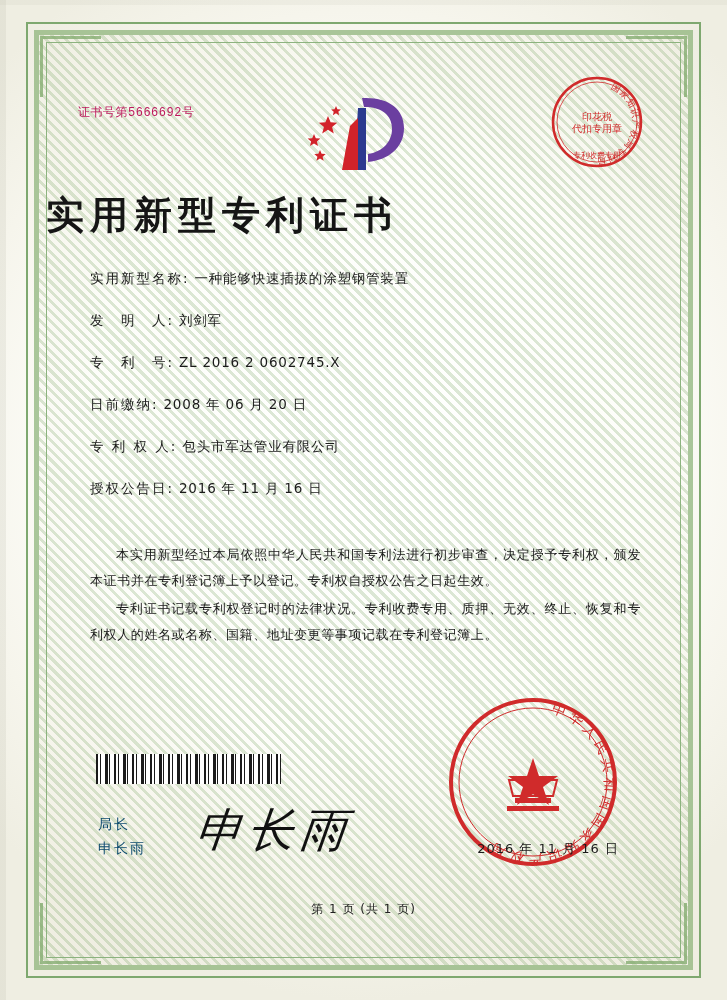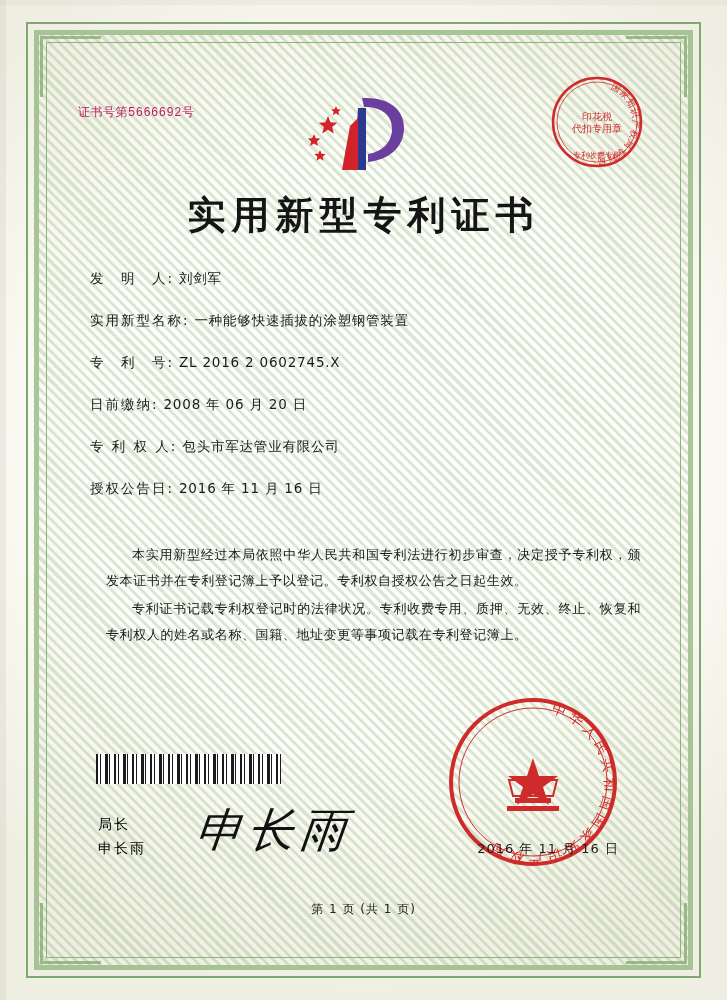--- a/index.html
+++ b/index.html
@@ -90,21 +90,21 @@
     left: 50%;
     transform: translateX(-50%);
     top: 50px;
     width: 140px; height: 90px;
   }
 
   .title {
     position: absolute;
     left: 0; right: 0;
     top: 148px;
-    text-align: center;
+    text-align: left;
     font-size: 38px;
     letter-spacing: 6px;
     font-weight: bold;
     color: #151515;
     font-family: "DejaVu Sans", "Liberation Sans", sans-serif;
   }
 
   
   .seal-top {
     position: absolute;
@@ -132,39 +132,39 @@
   .paras {
     position: absolute;
     left: 44px; right: 40px;
     top: 500px;
     font-size: 13px;
     color: #1b1b1b;
     line-height: 26px;
     letter-spacing: .6px;
     text-align: justify;
   }
-  .paras p { margin: 0 0 2px 16px; text-indent: 2em; }
+  .paras p { margin: 0 0 2px 0; text-indent: 2em; }
 
   
   .barcode {
     position: absolute;
     left: 50px; top: 712px;
     width: 185px; height: 30px;
     background: repeating-linear-gradient(90deg,
       #1a1a1a 0 2px, #ffffff 2px 4px, #1a1a1a 4px 5px, #ffffff 5px 9px,
       #1a1a1a 9px 12px, #ffffff 12px 13px, #1a1a1a 13px 14px, #ffffff 14px 18px);
   }
 
   
   .sig-label {
     position: absolute;
     left: 52px; top: 770px;
     font-size: 14px;
     line-height: 24px;
-    color: #000000;
+    color: #0c4a6e;
     letter-spacing: 2px;
   }
   .signature {
     position: absolute;
     left: 150px; top: 758px;
     font-size: 46px;
     color: #111;
     font-family: "DejaVu Serif", "Liberation Serif", serif;
     font-style: italic;
     letter-spacing: 6px;
@@ -246,26 +246,26 @@
       <text x="48" y="46" text-anchor="middle" font-size="10" fill="#d02b2b">印花税</text>
       <text x="48" y="58" text-anchor="middle" font-size="10" fill="#d02b2b">代扣专用章</text>
       <text x="48" y="84" text-anchor="middle" font-size="8" fill="#d02b2b">专利收费专用</text>
     </svg>
   </div>
 
   <div class="title">实用新型专利证书</div>
 
   <div class="fields">
     <div class="field">
+      <span class="lab">实用新型名称:</span>
+      <span class="val">一种能够快速插拔的涂塑钢管装置</span>
+    </div>
+    <div class="field">
       <span class="lab">发　明　人:</span>
       <span class="val">刘剑军</span>
-    </div>
-    <div class="field">
-      <span class="lab">实用新型名称:</span>
-      <span class="val">一种能够快速插拔的涂塑钢管装置</span>
     </div>
     <div class="field">
       <span class="lab">专　利　号:</span>
       <span class="val">ZL 2016 2 0602745.X</span>
     </div>
     <div class="field">
       <span class="lab">日前缴纳:</span>
       <span class="val">2008 年 06 月 20 日</span>
     </div>
     <div class="field">

